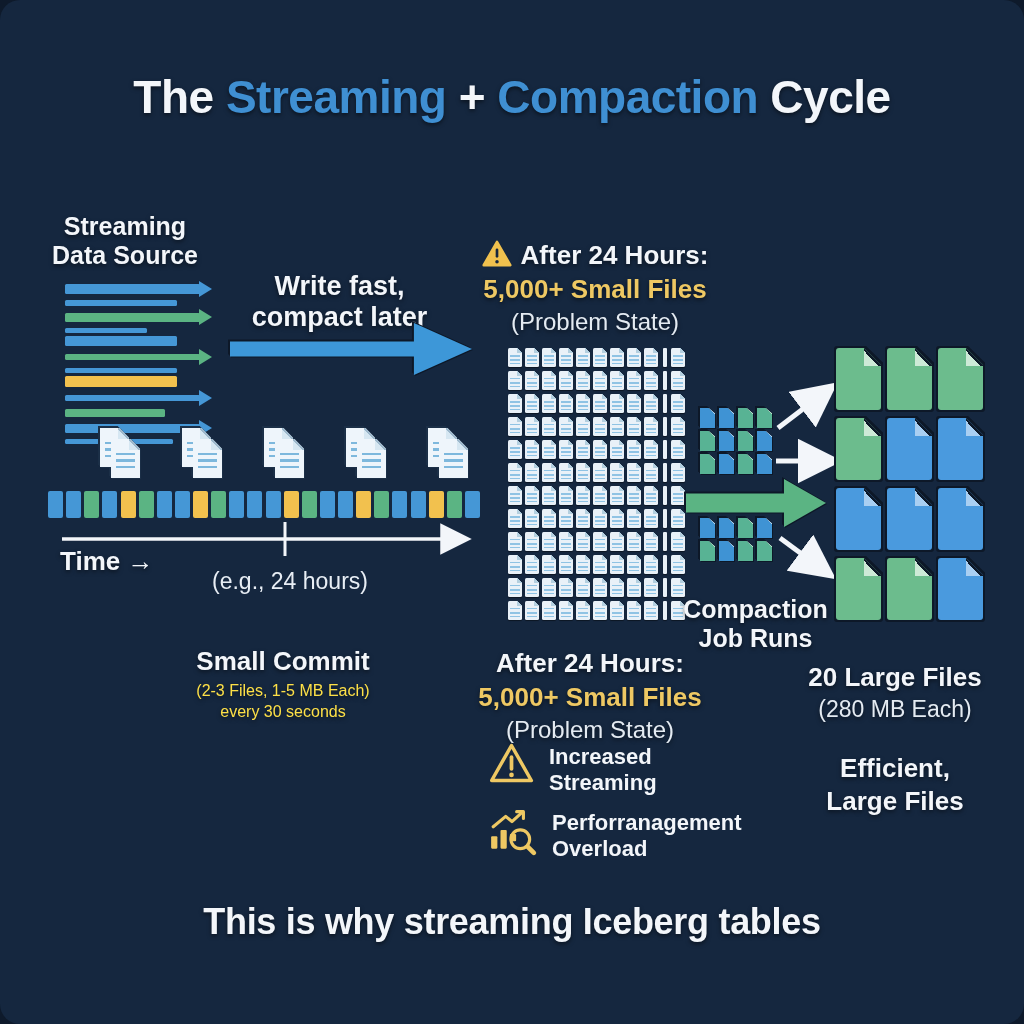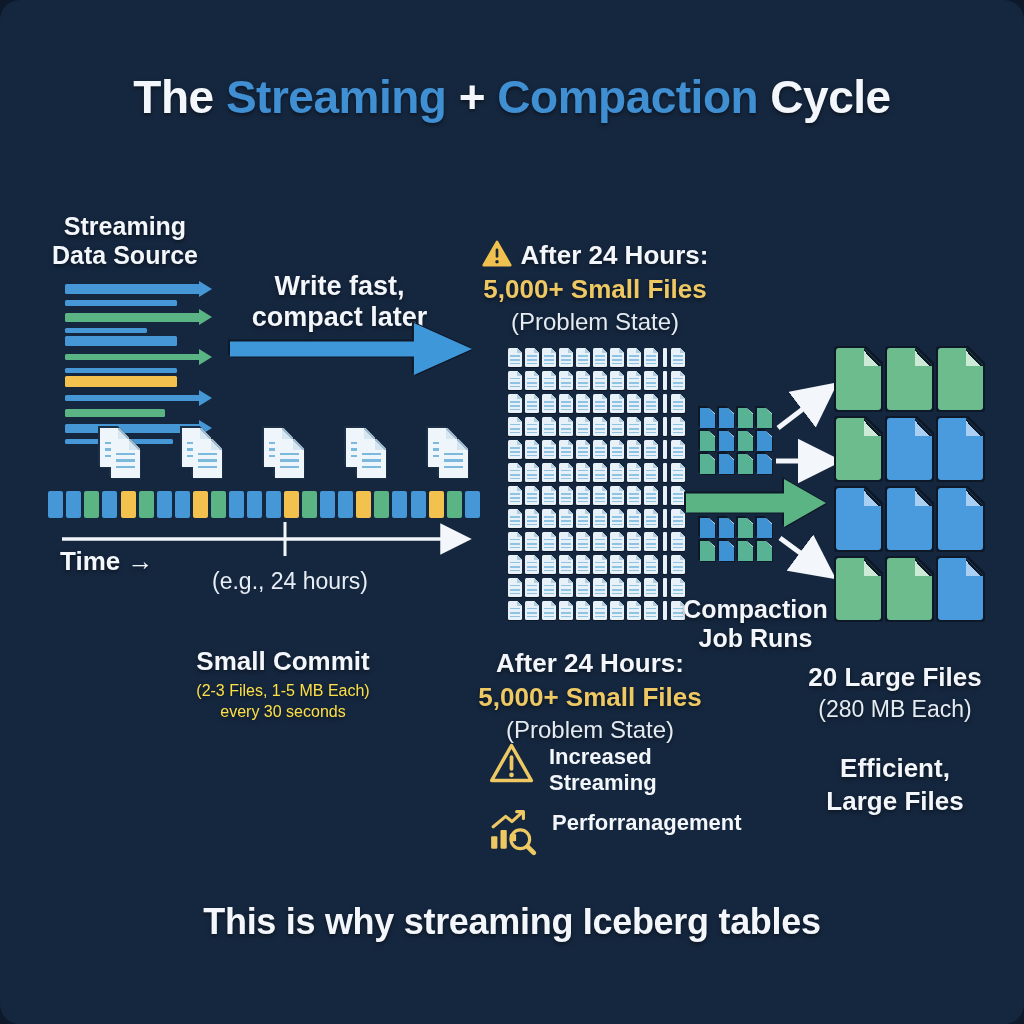--- a/index.html
+++ b/index.html
@@ -518,20 +518,21 @@
         <rect x="3" y="27" width="6" height="12" rx="1" fill="#eec863"></rect>
         <rect x="12" y="21" width="6" height="18" rx="1" fill="#eec863"></rect>
         <rect x="21" y="25" width="6" height="7" rx="1" fill="#eec863"></rect>
         <path d="M5 18 L17 8 L23 13 L33 4" stroke="#eec863" stroke-width="3" fill="none" stroke-linecap="round" stroke-linejoin="round"></path>
         <path d="M27.5 3.5 H34 V10" stroke="#eec863" stroke-width="3" fill="none" stroke-linecap="round" stroke-linejoin="round"></path>
         <circle cx="31" cy="30" r="9" fill="none" stroke="#eec863" stroke-width="3"></circle>
         <line x1="38" y1="37" x2="44" y2="43" stroke="#eec863" stroke-width="4.5" stroke-linecap="round"></line>
       </svg>
       <div class="txt">
         <div>Perforranagement</div>
+        <div>Overload</div>
       </div>
     </div>
   </div>
 
   <div id="footer" class="abs ctr shadow">
     <div>This is why streaming Iceberg tables</div>
   </div>
 
 </div>
 

